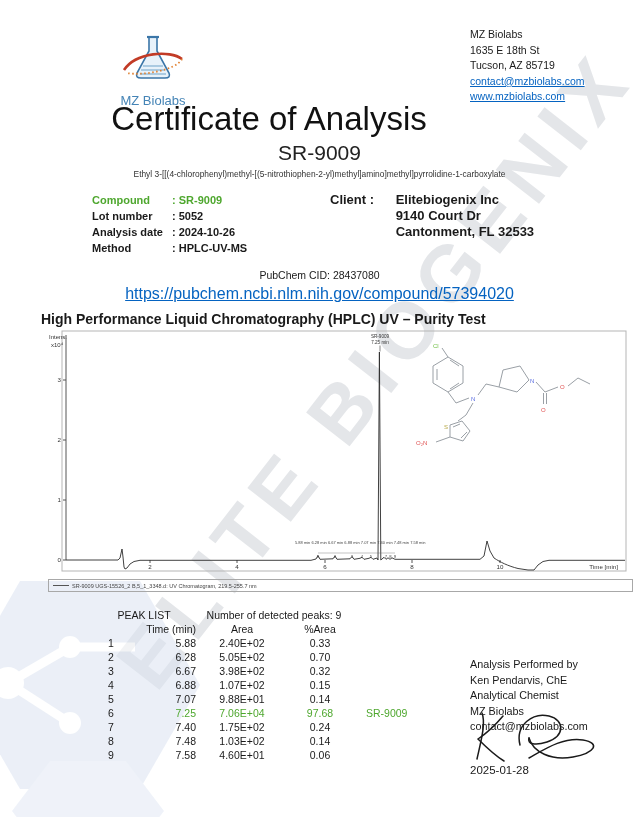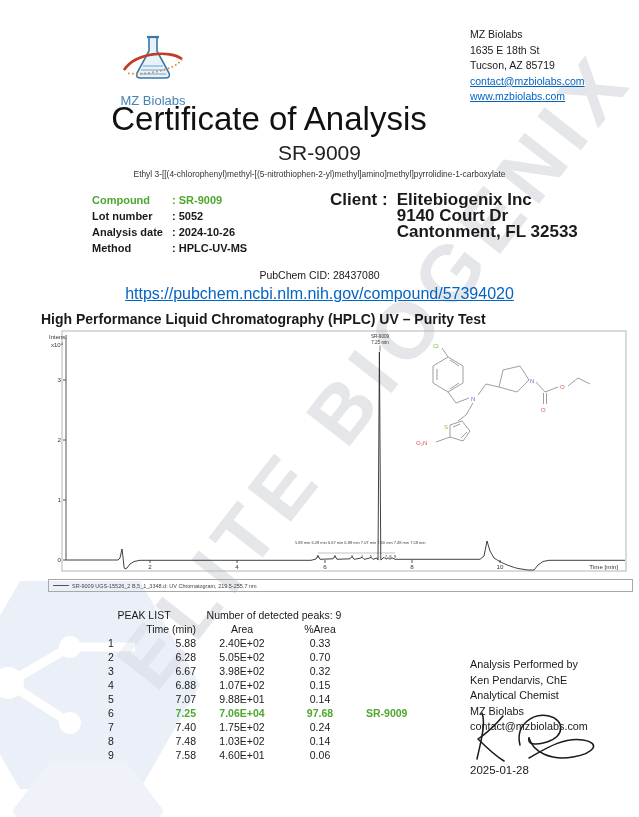--- a/index.html
+++ b/index.html
@@ -17,21 +17,21 @@
   #address{left:470px;top:27px;font-size:10.5px;line-height:15.5px;}
   a.link{color:#0563c1;text-decoration:underline;cursor:pointer;}
   
   #doc-title{left:0;top:100px;width:538px;text-align:center;font-size:33px;color:#111;}
   #compound-title{left:0;top:141px;width:639px;text-align:center;font-size:21px;color:#222;}
   #chem-name{left:0;top:169px;width:639px;text-align:center;font-size:8.4px;color:#333;}
   
   #info{left:92px;top:192px;font-size:11px;line-height:16px;font-weight:700;}
   .inf-row .lbl{display:inline-block;width:80px;}
   .green{color:#4ea72e;}
-  #client{left:330px;top:192px;font-size:17px;line-height:16px;font-weight:700;}
+  #client{left:330px;top:192px;font-size:13px;line-height:16px;font-weight:700;}
   #client .clbl{display:inline-block;width:62px;vertical-align:top;}
   #client .cval{display:inline-block;}
   
   #pubchem-cid{left:0;top:269px;width:639px;text-align:center;font-size:10.5px;}
   #pubchem-link{left:0;top:285px;width:639px;text-align:center;font-size:16px;}
   
   #section-heading{left:41px;top:311px;font-size:14px;font-weight:700;}
   
   #chart{left:48px;top:327px;}
   #chart svg text{font-family:"Liberation Sans","DejaVu Sans",sans-serif;}
@@ -39,21 +39,21 @@
               font-size:5.5px;color:#444;display:flex;align-items:center;padding-left:4px;box-sizing:border-box;}
   .legend-line{display:inline-block;width:16px;height:0;border-top:1px solid #555;margin-right:3px;}
   
   #peak-table{left:92px;top:608px;font-size:10.5px;line-height:14px;}
   .trow{display:flex;}
   .c-n{width:38px;text-align:center;}
   .c-t{width:66px;text-align:right;}
   .c-a{width:92px;text-align:center;}
   .c-p{width:64px;text-align:center;}
   .c-c{width:94px;text-align:left;padding-left:14px;}
-  .hl{color:#4ea72e;font-weight:700;}
+  .hl{color:#4ea72e;font-weight:400;}
   .th1a{width:104px;text-align:center;}
   .th1b{width:156px;text-align:center;}
   
   #analyst{left:470px;top:657px;font-size:10.8px;line-height:15.5px;}
   #signature{left:458px;top:707px;}
   #analysis-date{left:470px;top:764px;font-size:11.5px;}
 </style>
 </head>
 <body>
 

